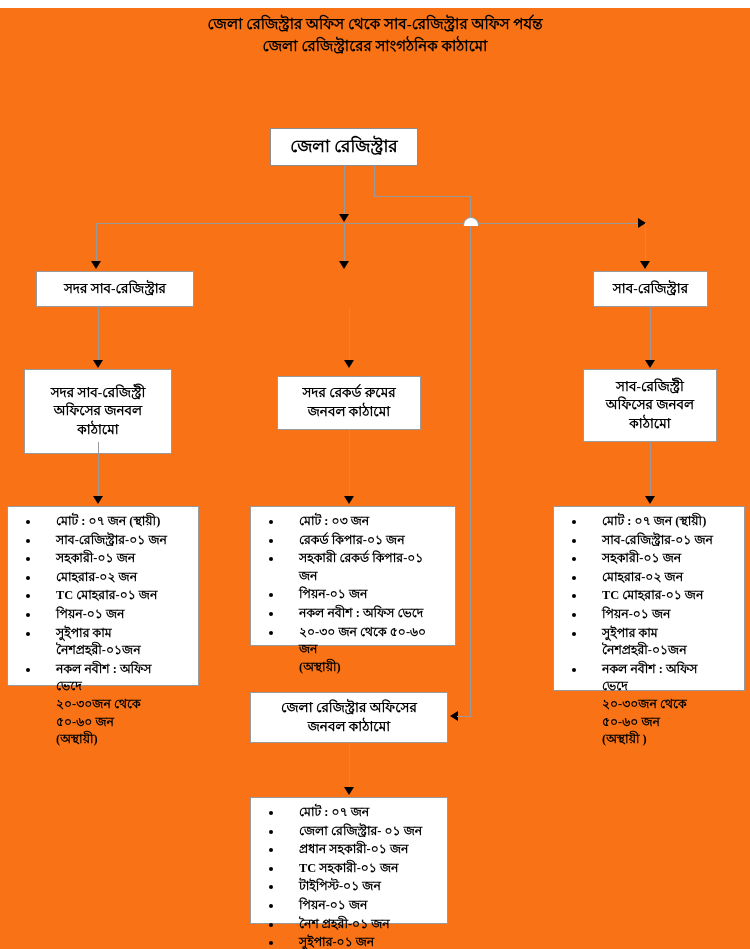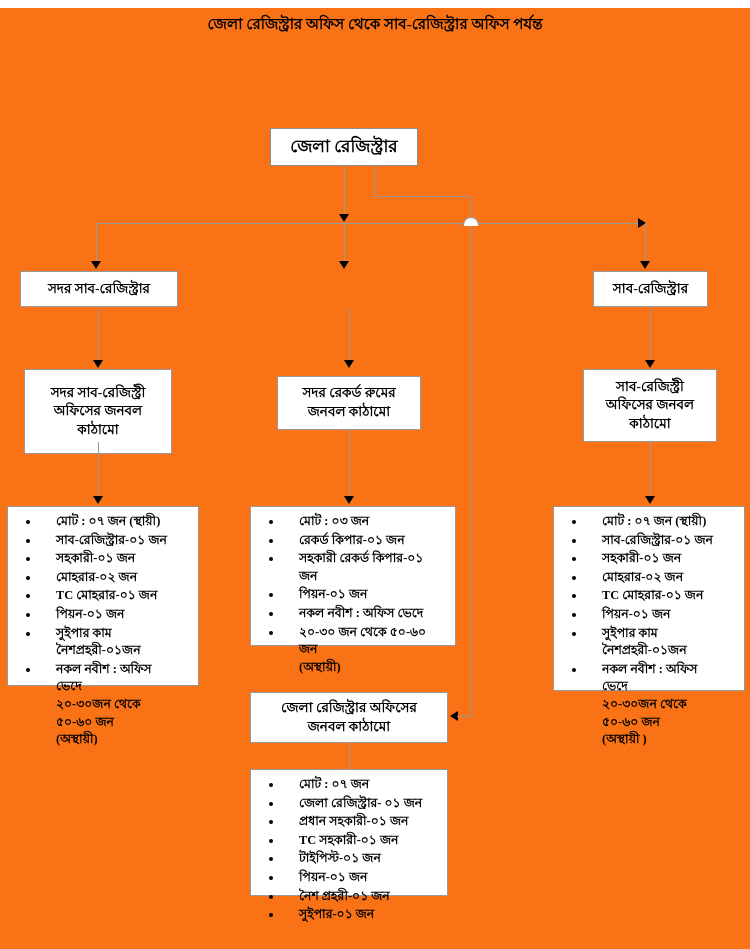--- a/index.html
+++ b/index.html
@@ -124,20 +124,21 @@
     background:#fff;
   }
 </style>
 </head>
 <body>
 
 <div id="page">
 
   <div class="title">
     <div>জেলা রেজিস্ট্রার অফিস থেকে সাব-রেজিস্ট্রার অফিস পর্যন্ত</div>
+    <div>জেলা রেজিস্ট্রারের সাংগঠনিক কাঠামো</div>
   </div>
 
   <div class="box root" style="left:270px; top:120px; width:148px; height:38px;">
     <span class="inner">জেলা রেজিস্ট্রার</span>
   </div>
 
   <div class="vline" style="left:344px; top:158px; height:52px;"></div>
   <div class="arrow-down" style="left:339px; top:206px;"></div>
 
   <div class="vline" style="left:374px; top:158px; height:30px;"></div>
@@ -153,21 +154,21 @@
   <div class="vline" style="left:96px; top:215px; height:42px;"></div>
   <div class="arrow-down" style="left:91px; top:253px;"></div>
 
   <div class="vline" style="left:344px; top:215px; height:42px;"></div>
   <div class="arrow-down" style="left:339px; top:253px;"></div>
 
   <div class="arrow-right" style="left:638px; top:210px;"></div>
   <div class="vline" style="left:645px; top:215px; height:42px;"></div>
   <div class="arrow-down" style="left:640px; top:253px;"></div>
 
-  <div class="box" style="left:20px; top:263px; width:158px; height:36px;">
+  <div class="box" style="left:36px; top:263px; width:158px; height:36px;">
     <span class="inner">সদর সাব-রেজিস্ট্রার</span>
   </div>
 
 
   <div class="box" style="left:593px; top:263px; width:115px; height:36px;">
     <span class="inner">সাব-রেজিস্ট্রার</span>
   </div>
 
   <div class="vline" style="left:98px; top:299px; height:57px;"></div>
   <div class="arrow-down" style="left:93px; top:352px;"></div>
@@ -264,21 +265,21 @@
   <div class="box" style="left:250px; top:684px; width:198px; height:51px;">
     <span class="inner">
       <span>জেলা রেজিস্ট্রার অফিসের</span><br>
       <span>জনবল কাঠামো</span>
     </span>
   </div>
 
   <div class="vline" style="left:349px; top:735px; height:48px;"></div>
   <div class="arrow-down" style="left:344px; top:779px;"></div>
 
-  <div class="listbox" style="left:250px; top:761px; width:198px; height:127px;">
+  <div class="listbox" style="left:250px; top:789px; width:198px; height:127px;">
     <ul>
       <li><span>মোট : ০৭ জন</span></li>
       <li><span>জেলা রেজিস্ট্রার- ০১ জন</span></li>
       <li><span>প্রধান সহকারী-০১ জন</span></li>
       <li><span>TC সহকারী-০১ জন</span></li>
       <li><span>টাইপিস্ট-০১ জন</span></li>
       <li><span>পিয়ন-০১ জন</span></li>
       <li><span>নৈশ প্রহরী-০১ জন</span></li>
       <li><span>সুইপার-০১ জন</span></li>
     </ul>

